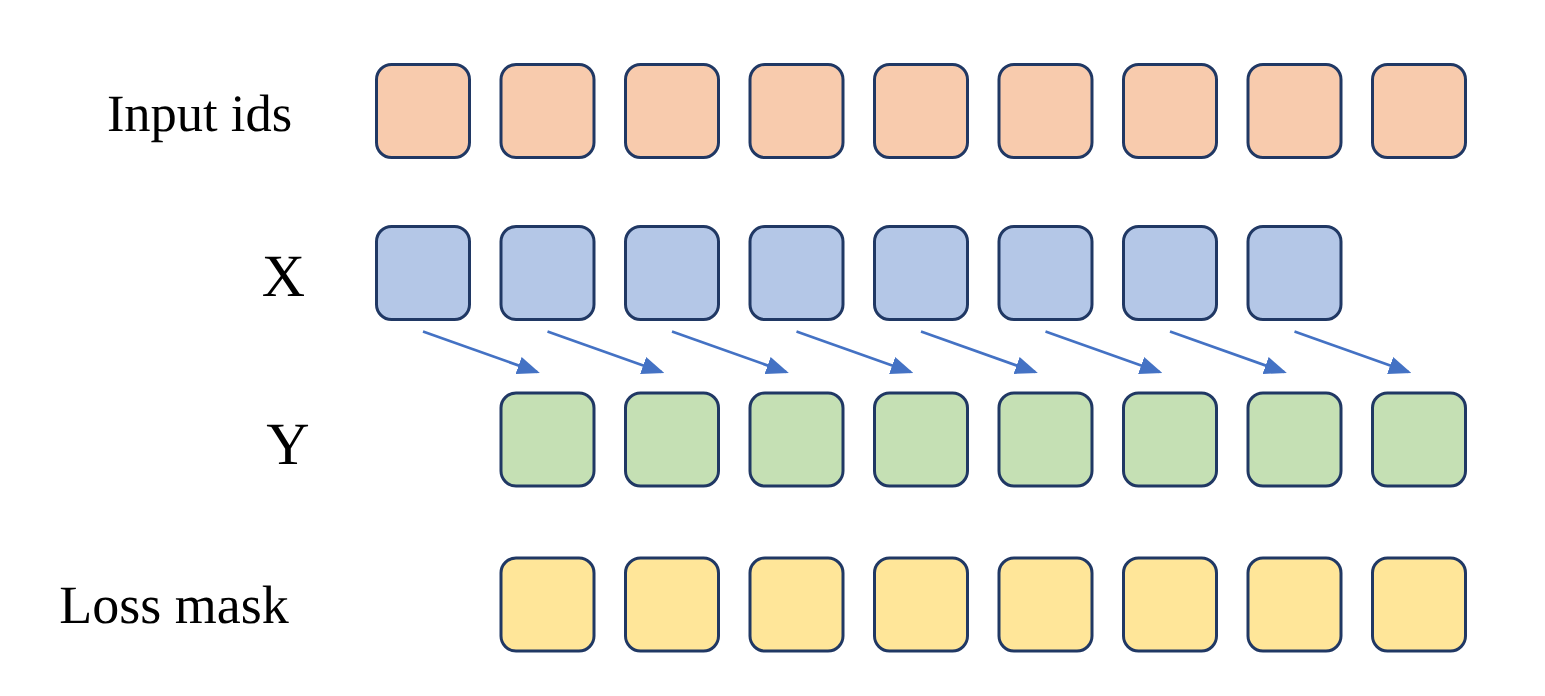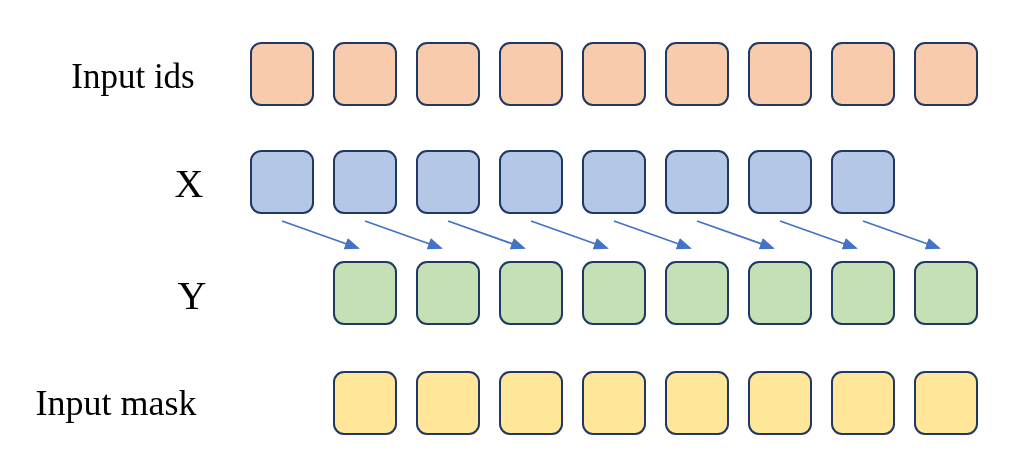--- a/index.html
+++ b/index.html
@@ -42,21 +42,21 @@
 <body>
 
 <div id="diagram">
 
   <div class="label label-input-ids">Input ids</div>
 
   <div class="label label-x">X</div>
 
   <div class="label label-y">Y</div>
 
-  <div class="label label-loss-mask">Input mask</div>
+  <div class="label label-loss-mask">Loss mask</div>
 
   <div id="squares-layer">
       <div class="token" style="left: 250px; top: 42px; background: rgb(248, 203, 173); border-color: rgb(32, 56, 100);"></div>
       <div class="token" style="left: 333px; top: 42px; background: rgb(248, 203, 173); border-color: rgb(32, 56, 100);"></div>
       <div class="token" style="left: 416px; top: 42px; background: rgb(248, 203, 173); border-color: rgb(32, 56, 100);"></div>
       <div class="token" style="left: 499px; top: 42px; background: rgb(248, 203, 173); border-color: rgb(32, 56, 100);"></div>
       <div class="token" style="left: 582px; top: 42px; background: rgb(248, 203, 173); border-color: rgb(32, 56, 100);"></div>
       <div class="token" style="left: 665px; top: 42px; background: rgb(248, 203, 173); border-color: rgb(32, 56, 100);"></div>
       <div class="token" style="left: 748px; top: 42px; background: rgb(248, 203, 173); border-color: rgb(32, 56, 100);"></div>
       <div class="token" style="left: 831px; top: 42px; background: rgb(248, 203, 173); border-color: rgb(32, 56, 100);"></div>

